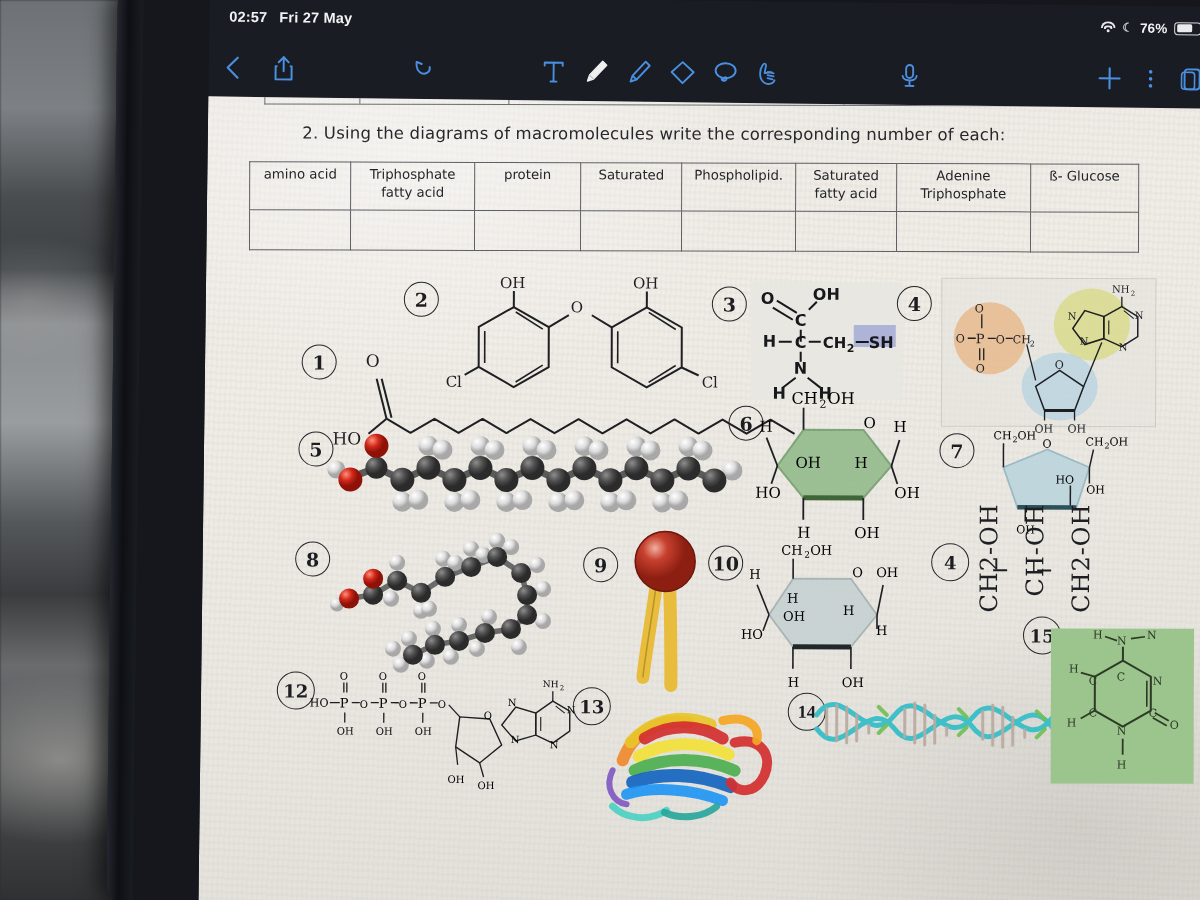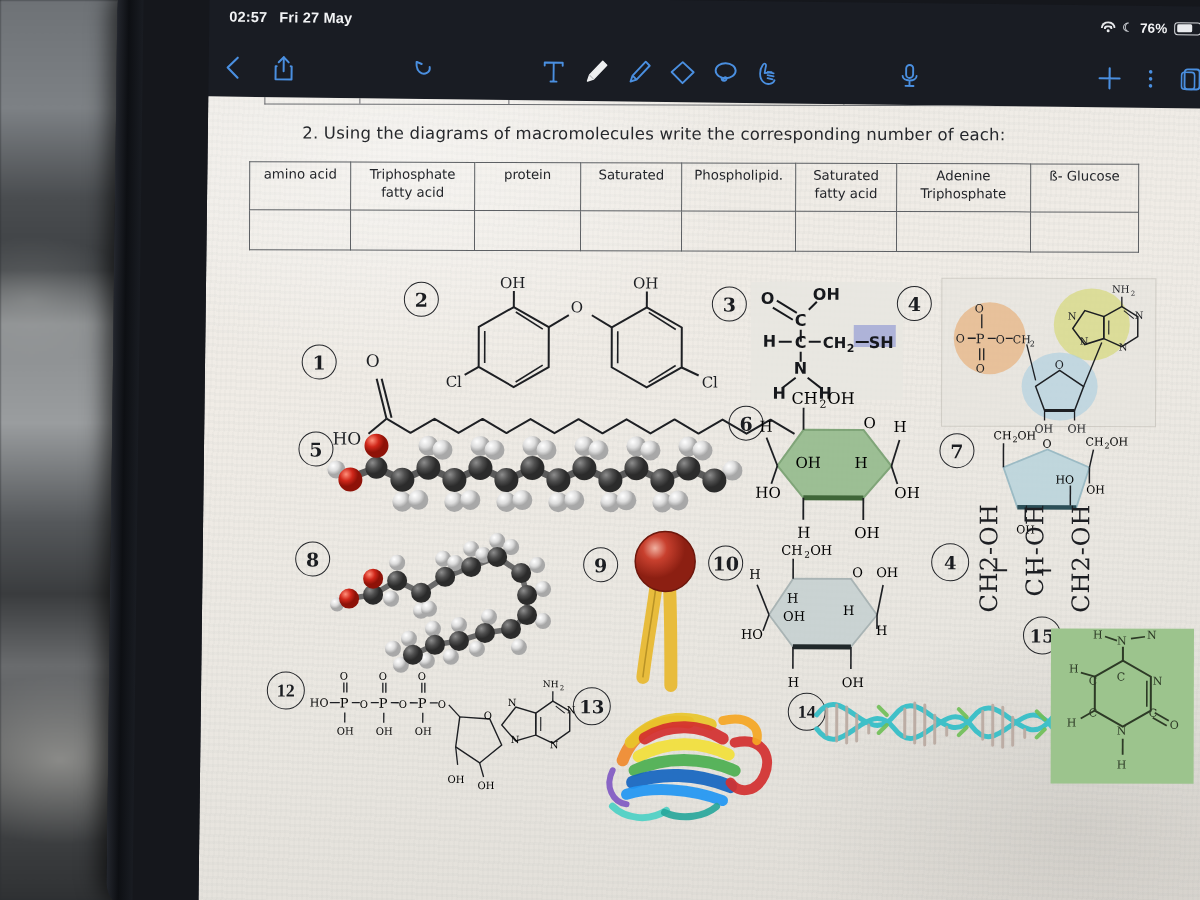--- a/index.html
+++ b/index.html
@@ -628,21 +628,21 @@
           <div style="position:absolute; left:772px; top:215px; display:flex; gap:18px; align-items:flex-start;">
             <span class="chem" style="writing-mode:vertical-rl; transform:rotate(180deg); font-size:24px; letter-spacing:1px;">CH2-OH</span>
             <span class="chem" style="writing-mode:vertical-rl; transform:rotate(180deg); font-size:24px; letter-spacing:1px;">CH-OH</span>
             <span class="chem" style="writing-mode:vertical-rl; transform:rotate(180deg); font-size:24px; letter-spacing:1px;">CH2-OH</span>
           </div>
           <svg class="flat" style="left:790px; top:272px;" width="90" height="20" viewBox="0 0 90 20">
             <line x1="0" y1="10" x2="14" y2="10" stroke="#1d1f23" stroke-width="2"></line>
             <line x1="44" y1="10" x2="58" y2="10" stroke="#1d1f23" stroke-width="2"></line>
           </svg>
 
-          <div class="num n-md" style="left:64px; top:385px;font-family:Liberation Serif, serif;">12</div>
+          <div class="num n-md" style="left:74px; top:385px;">12</div>
           <svg class="flat" style="left:105px; top:378px;" width="270" height="130" viewBox="0 0 270 130">
             <text x="2" y="42" class="chem" font-size="11" font-family="DejaVu Serif, serif">HO</text>
             <line x1="22" y1="38" x2="32" y2="38" stroke="#1d1f23" stroke-width="1.3"></line>
 
             <text x="32" y="43" class="chem" font-size="13" font-family="DejaVu Serif, serif">P</text>
             <line x1="36" y1="28" x2="36" y2="18" stroke="#1d1f23" stroke-width="1.3"></line>
               <line x1="39" y1="28" x2="39" y2="18" stroke="#1d1f23" stroke-width="1.3"></line>
             <text x="32" y="15" class="chem" font-size="10" font-family="DejaVu Serif, serif">O</text>
             <line x1="37" y1="48" x2="37" y2="58" stroke="#1d1f23" stroke-width="1.3"></line>
             <text x="29" y="70" class="chem" font-size="10" font-family="DejaVu Serif, serif">OH</text>

